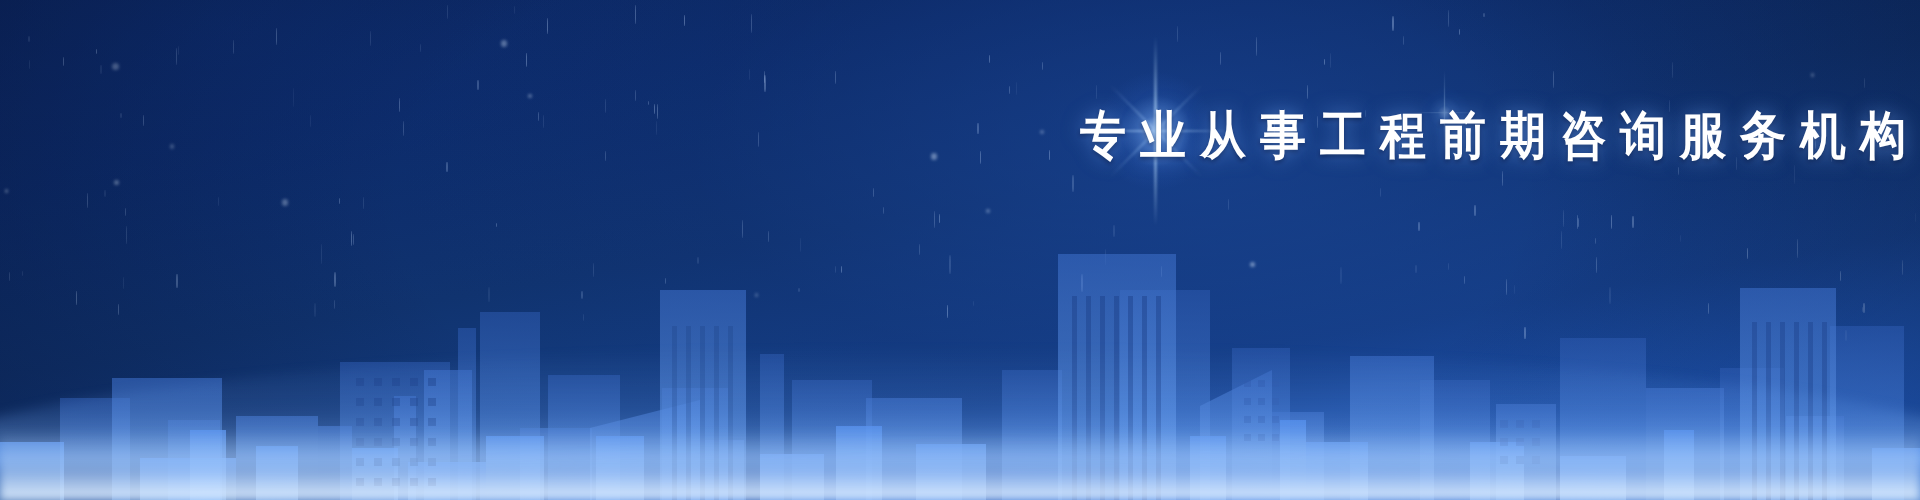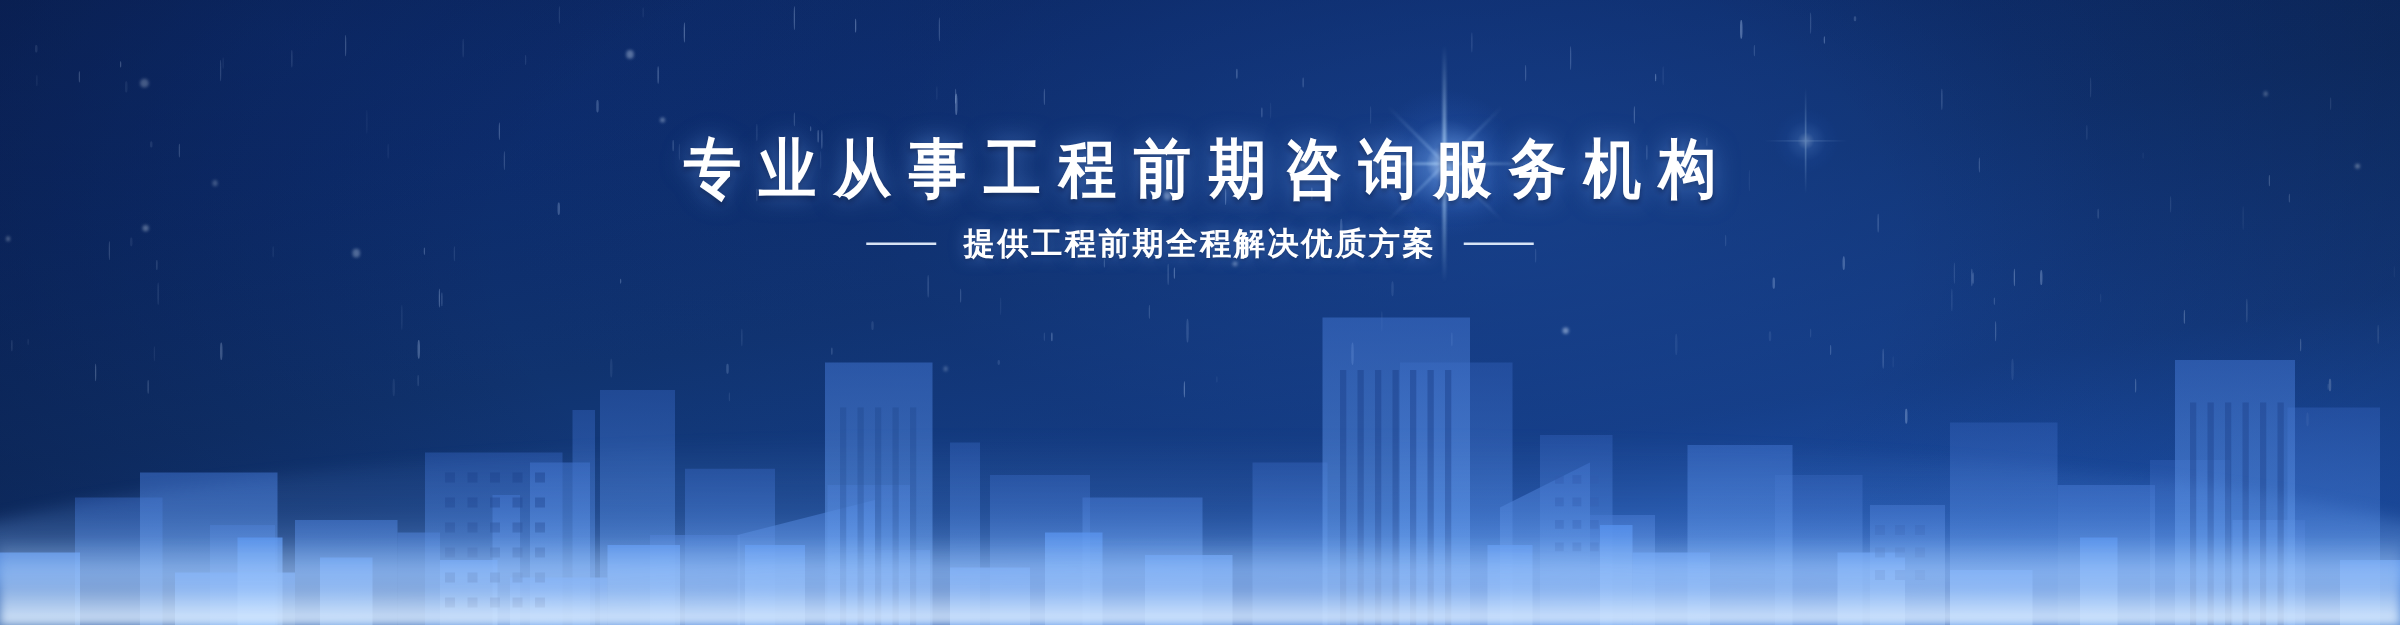--- a/index.html
+++ b/index.html
@@ -50,21 +50,21 @@
     filter:blur(8px);pointer-events:none;}
   .horizon-line{position:absolute;left:-5%;right:-5%;bottom:34px;height:120px;
     border-radius:50% 50% 0 0 / 100% 100% 0 0;
     background:linear-gradient(to top, rgba(140,190,255,0.55) 0%, rgba(120,175,255,0.16) 45%, rgba(90,150,250,0) 100%);
     filter:blur(6px);pointer-events:none;}
   .bottom-fade{position:absolute;left:0;right:0;bottom:0;height:70px;
     background:linear-gradient(to top, rgba(226,240,255,0.92) 0%, rgba(186,216,255,0.55) 42%, rgba(140,185,250,0) 100%);
     filter:blur(4px);pointer-events:none;}
 
   
-  .content{position:absolute;left:0;right:0;top:0;text-align:center;z-index:6;}
+  .content{position:absolute;left:0;right:0;top:0;text-align:right;z-index:6;}
 
   .title{
     margin:0;padding:0;
     margin-top:108px;
     font-size:46px;
     font-weight:bold;
     color:#ffffff;
     letter-spacing:14px;
     text-indent:14px;
     line-height:1.05;
@@ -450,21 +450,16 @@
     </svg>
   </div>
 
   <div class="horizon-line"></div>
   <div class="horizon"></div>
   <div class="bottom-fade"></div>
 
   <div class="content">
     <h1 class="title">专业从事工程前期咨询服务机构</h1>
 
-    <div class="subtitle-row">
-      <span class="rule"></span>
-      <span class="subtitle">提供工程前期全程解决优质方案</span>
-      <span class="rule"></span>
-    </div>
 
   </div>
 
 </div>
 
 </body></html>

